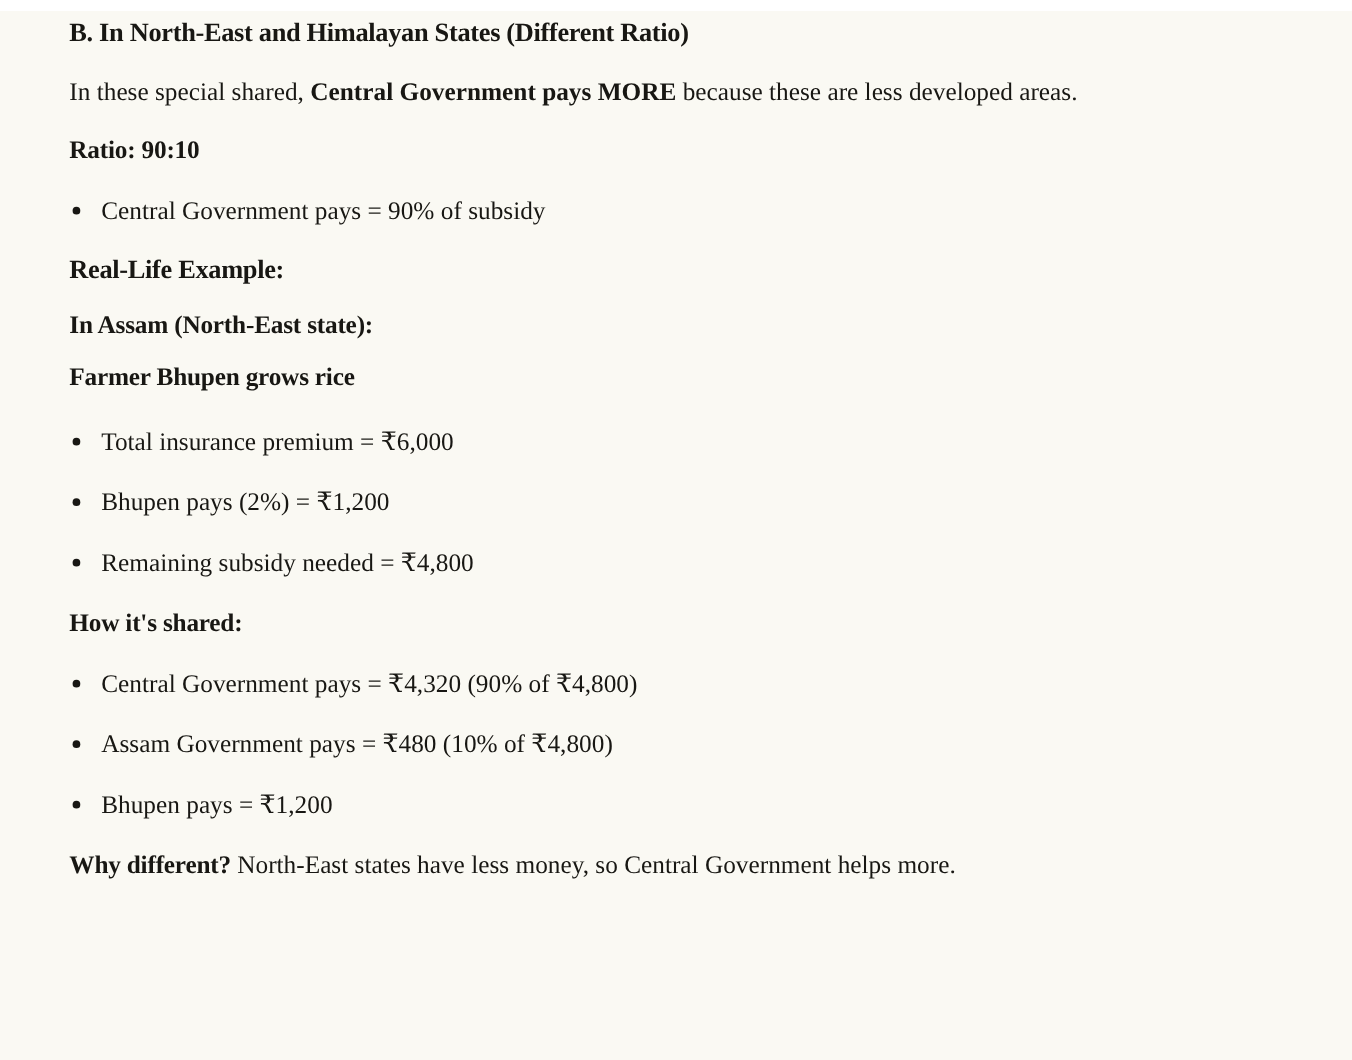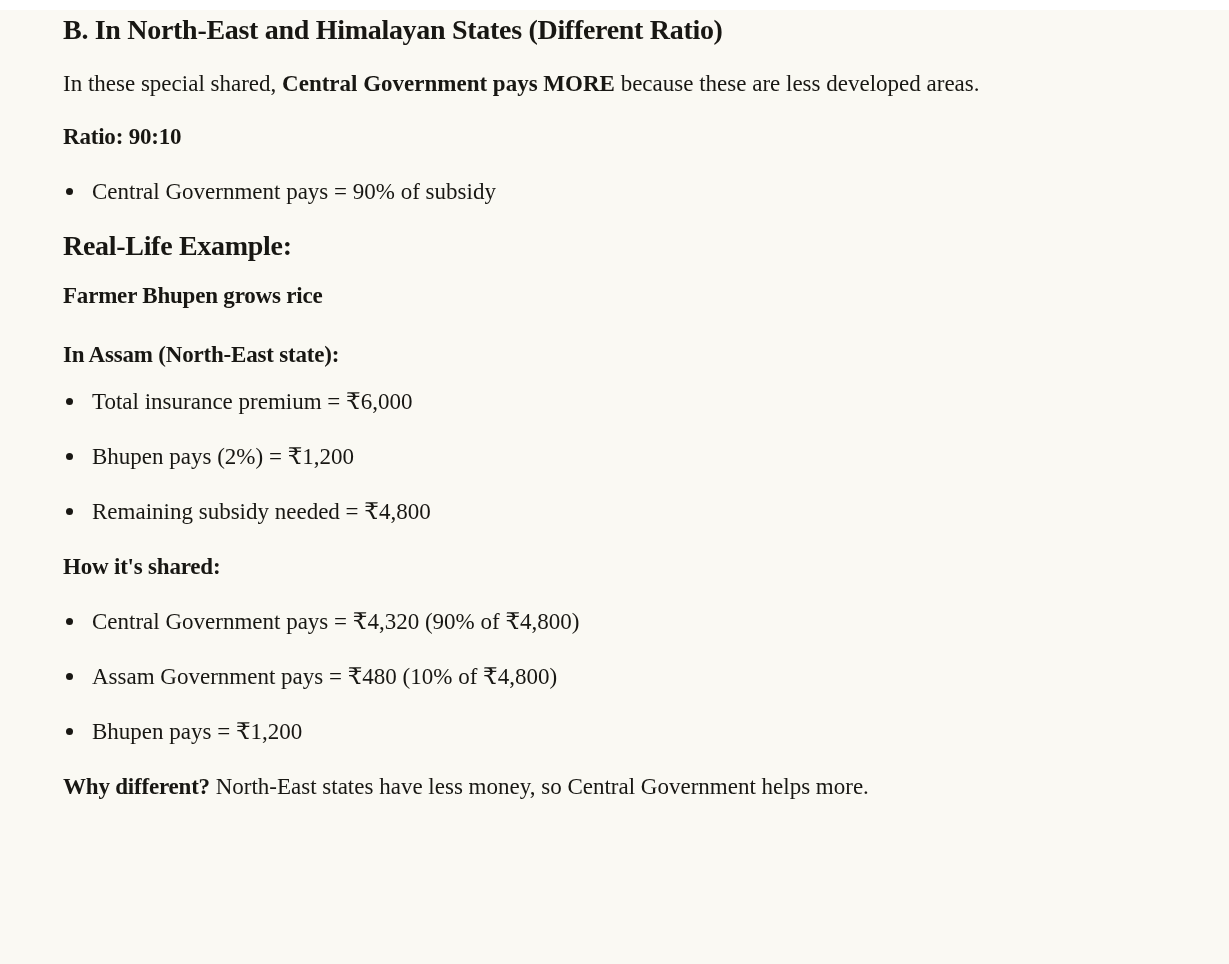--- a/index.html
+++ b/index.html
@@ -17,21 +17,21 @@
   }
   .top-strip {
     width: 100%;
     height: 10px;
     background: #FFFFFF;
   }
   .content {
     padding: 2px 125px 8px 63px;
   }
   h3 {
-    font-size: 28px;
+    font-size: 24px;
     line-height: 36px;
     font-weight: bold;
     letter-spacing: -0.3px;
   }
   .section-heading { margin-bottom: 17px; }
   .example-heading { margin-bottom: 13px; }
   .intro {
     max-width: 945px;
     margin-bottom: 16px;
   }
@@ -83,23 +83,23 @@
   <p class="intro"><span>In these special shared, </span><strong>Central Government pays MORE</strong><span> because these are less developed areas.</span></p>
 
   <p class="bold-line">Ratio: 90:10</p>
 
   <ul class="list-ratio">
     <li>Central Government pays = 90% of subsidy</li>
   </ul>
 
   <h3 class="example-heading">Real-Life Example:</h3>
 
+  <p class="bold-line label-assam">In Assam (North-East state):</p>
+
   <p class="bold-line label-farmer">Farmer Bhupen grows rice</p>
-
-  <p class="bold-line label-assam">In Assam (North-East state):</p>
 
   <ul class="list-premium">
     <li>Total insurance premium = ₹6,000</li>
     <li>Bhupen pays (2%) = ₹1,200</li>
     <li>Remaining subsidy needed = ₹4,800</li>
   </ul>
 
   <p class="bold-line">How it's shared:</p>
 
   <ul class="list-shared">

